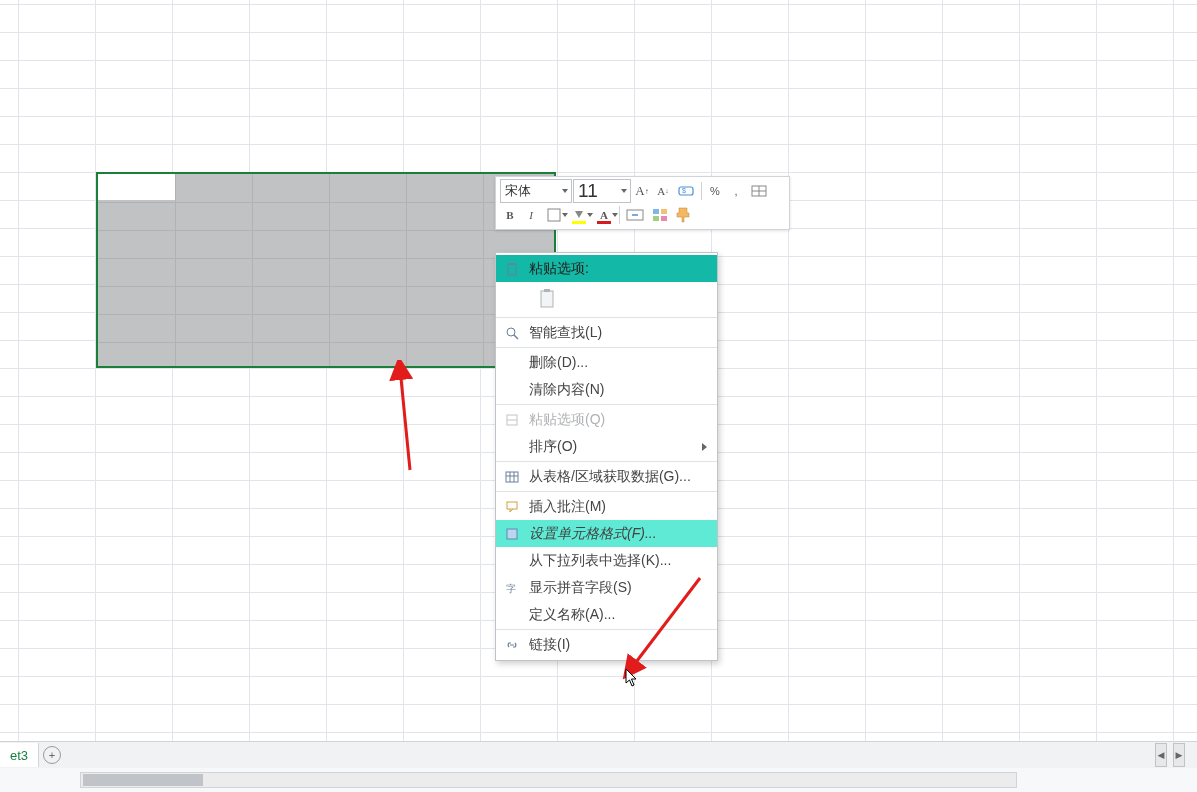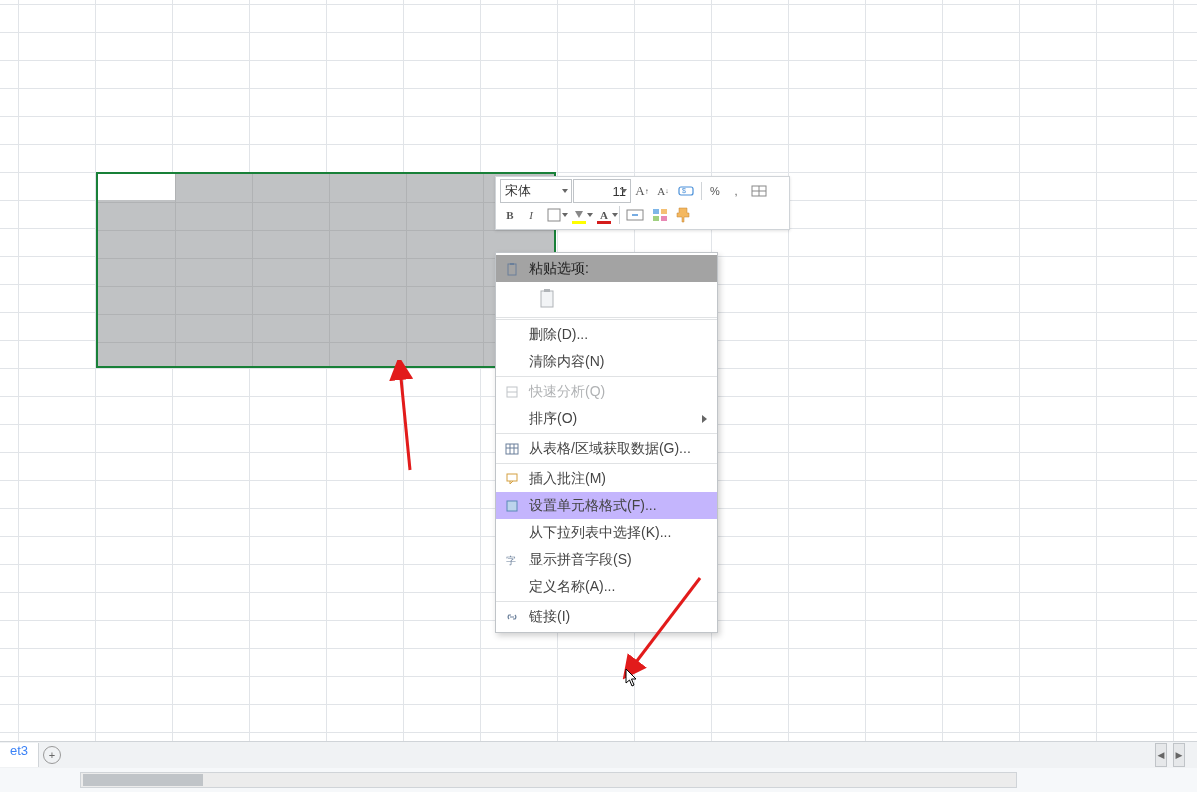--- a/index.html
+++ b/index.html
@@ -71,25 +71,24 @@
     width:62px; height:22px;
     border:1px solid #c0c4c8;
     font-size:13px;
     display:flex; align-items:center;
     padding:0 4px;
     position:relative;
   }
   .font-size-select {
     width:48px; height:22px;
     border:1px solid #c0c4c8;
-    font-size:13px;
+    font-size:19px;
     display:flex; align-items:center;
     padding:0 4px;
     position:relative;
-    justify-content:flex-end;
   }
   .dd-arrow {
     position:absolute; right:3px; top:50%;
     width:0;height:0;
     border-left:3px solid transparent;
     border-right:3px solid transparent;
     border-top:4px solid #666;
     transform:translateY(-50%);
   }
   .mini-btn {
@@ -121,26 +120,27 @@
   .menu-item, .menu-header {
     height:27px;
     display:flex; align-items:center;
     padding:0 10px 0 33px;
     position:relative;
     font-size:14px;
     color:#444;
   }
   .menu-item.disabled { color:#b0b2b4; }
   .menu-header {
-    background:#a3a3a3;
+    background:#14b8a6;
     font-weight:500;
     color:#222;
   }
   .menu-item.highlight {
-    background:#c4b5fd;
+    background:#5eead4;
+    font-style:italic;
   }
   .menu-icon {
     position:absolute; left:8px; top:50%; transform:translateY(-50%);
     width:16px; height:16px;
     display:flex; align-items:center; justify-content:center;
     color:#6a7f9a;
   }
   .menu-separator {
     height:1px; background:#e0e2e4;
     margin:1px 0;
@@ -170,23 +170,23 @@
     position:absolute;
     left:0; bottom:24px;
     width:100%; height:26px;
     background:#f0f2f4;
     border-top:1px solid #d0d4d8;
     display:flex; align-items:center;
   }
   .tab {
     height:24px;
     padding:0 10px;
-    display:flex; 
+    display:flex; align-items:center;
     font-size:13px;
-    color:#3b82f6;
+    color:#15803d;
     background:#ffffff;
     border-right:1px solid #d0d4d8;
   }
   .tab-add {
     width:26px; height:26px;
     display:flex; align-items:center; justify-content:center;
     color:#666;
     cursor:pointer;
   }
   .tab-add .circle {
@@ -389,36 +389,45 @@
   </div>
   <div class="menu-item" style="height:34px;">
     <div class="menu-paste-icon">
       <svg width="22" height="22">
           <rect x="3" y="3" width="12" height="16" fill="#f2f4f6" stroke="#b0b4b8"></rect>
           <rect x="6" y="1" width="6" height="3" fill="#b0b4b8"></rect>
         </svg>
     </div>
   </div>
   <div class="menu-separator"></div>
+  <div class="menu-item">
+    <span class="menu-icon">
+      <svg width="14" height="14">
+          <circle cx="6" cy="6" r="4" fill="none" stroke="#6a7f9a"></circle>
+          <line x1="9" y1="9" x2="13" y2="13" stroke="#6a7f9a" stroke-width="1.5"></line>
+        </svg>
+    </span>
+    <span>智能查找(L)</span>
+  </div>
   <div class="menu-separator"></div>
   <div class="menu-item">
     <span>删除(D)...</span>
   </div>
   <div class="menu-item">
     <span>清除内容(N)</span>
   </div>
   <div class="menu-separator"></div>
   <div class="menu-item disabled">
     <span class="menu-icon">
       <svg width="14" height="14">
           <rect x="2" y="2" width="10" height="10" fill="none" stroke="#c0c4c8"></rect>
           <line x1="2" y1="7" x2="12" y2="7" stroke="#c0c4c8"></line>
         </svg>
     </span>
-    <span>快速分析(Q)</span>
+    <span>粘贴选项(Q)</span>
   </div>
   <div class="menu-item">
     <span>排序(O)</span>
     <span class="submenu-arrow"></span>
   </div>
   <div class="menu-separator"></div>
   <div class="menu-item">
     <span class="menu-icon">
       <svg width="14" height="14">
           <rect x="1" y="2" width="12" height="10" fill="none" stroke="#6a7f9a"></rect>

